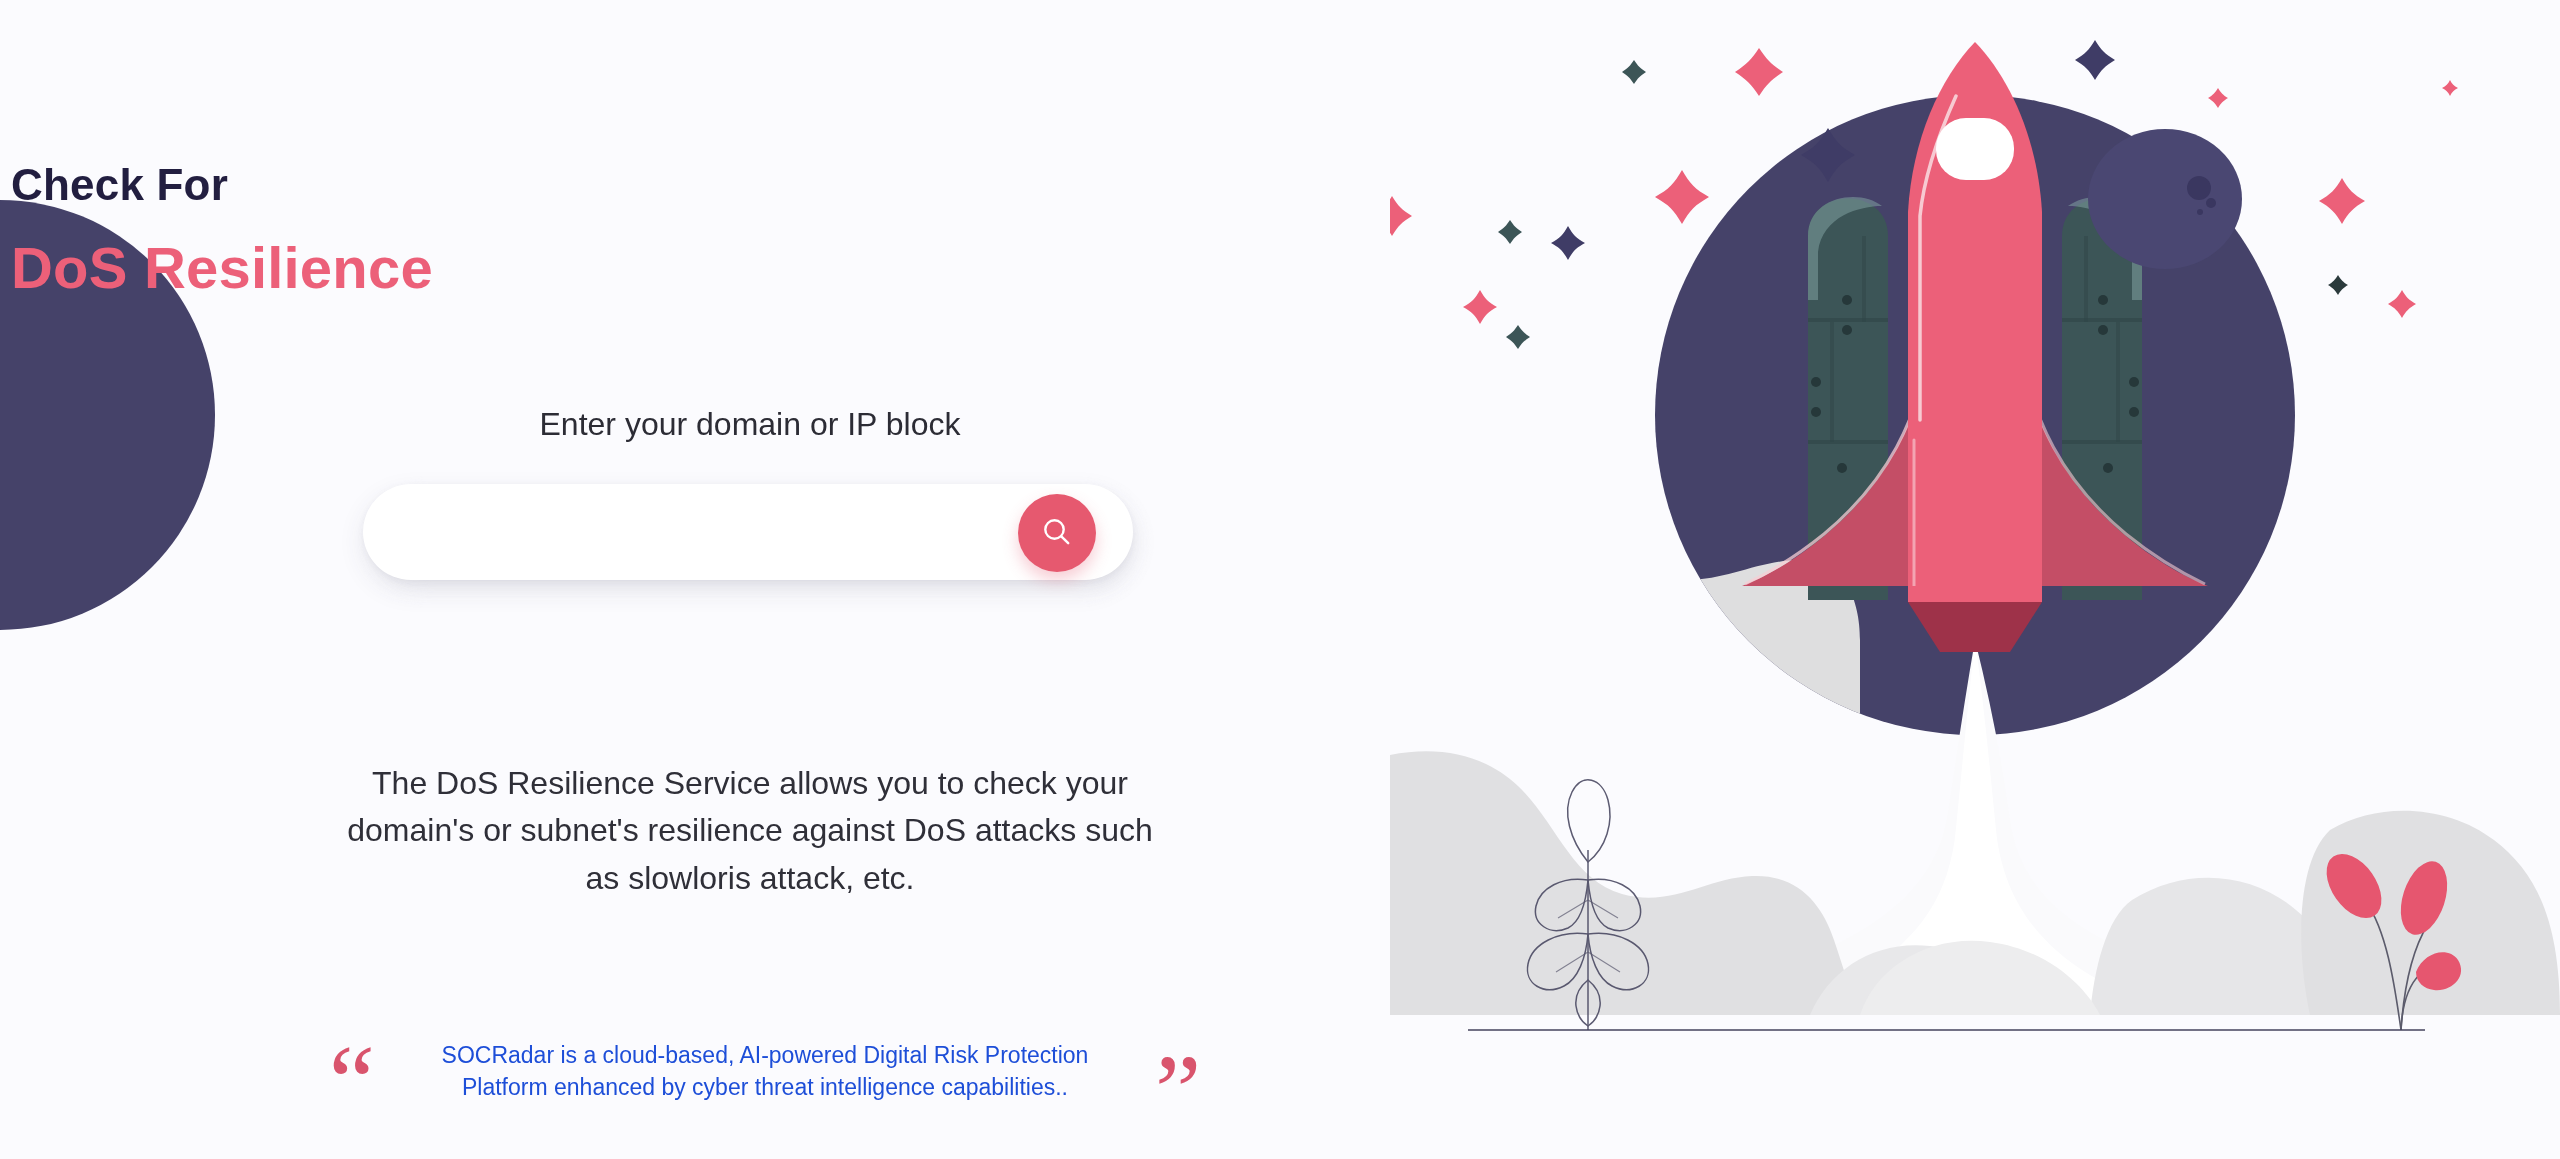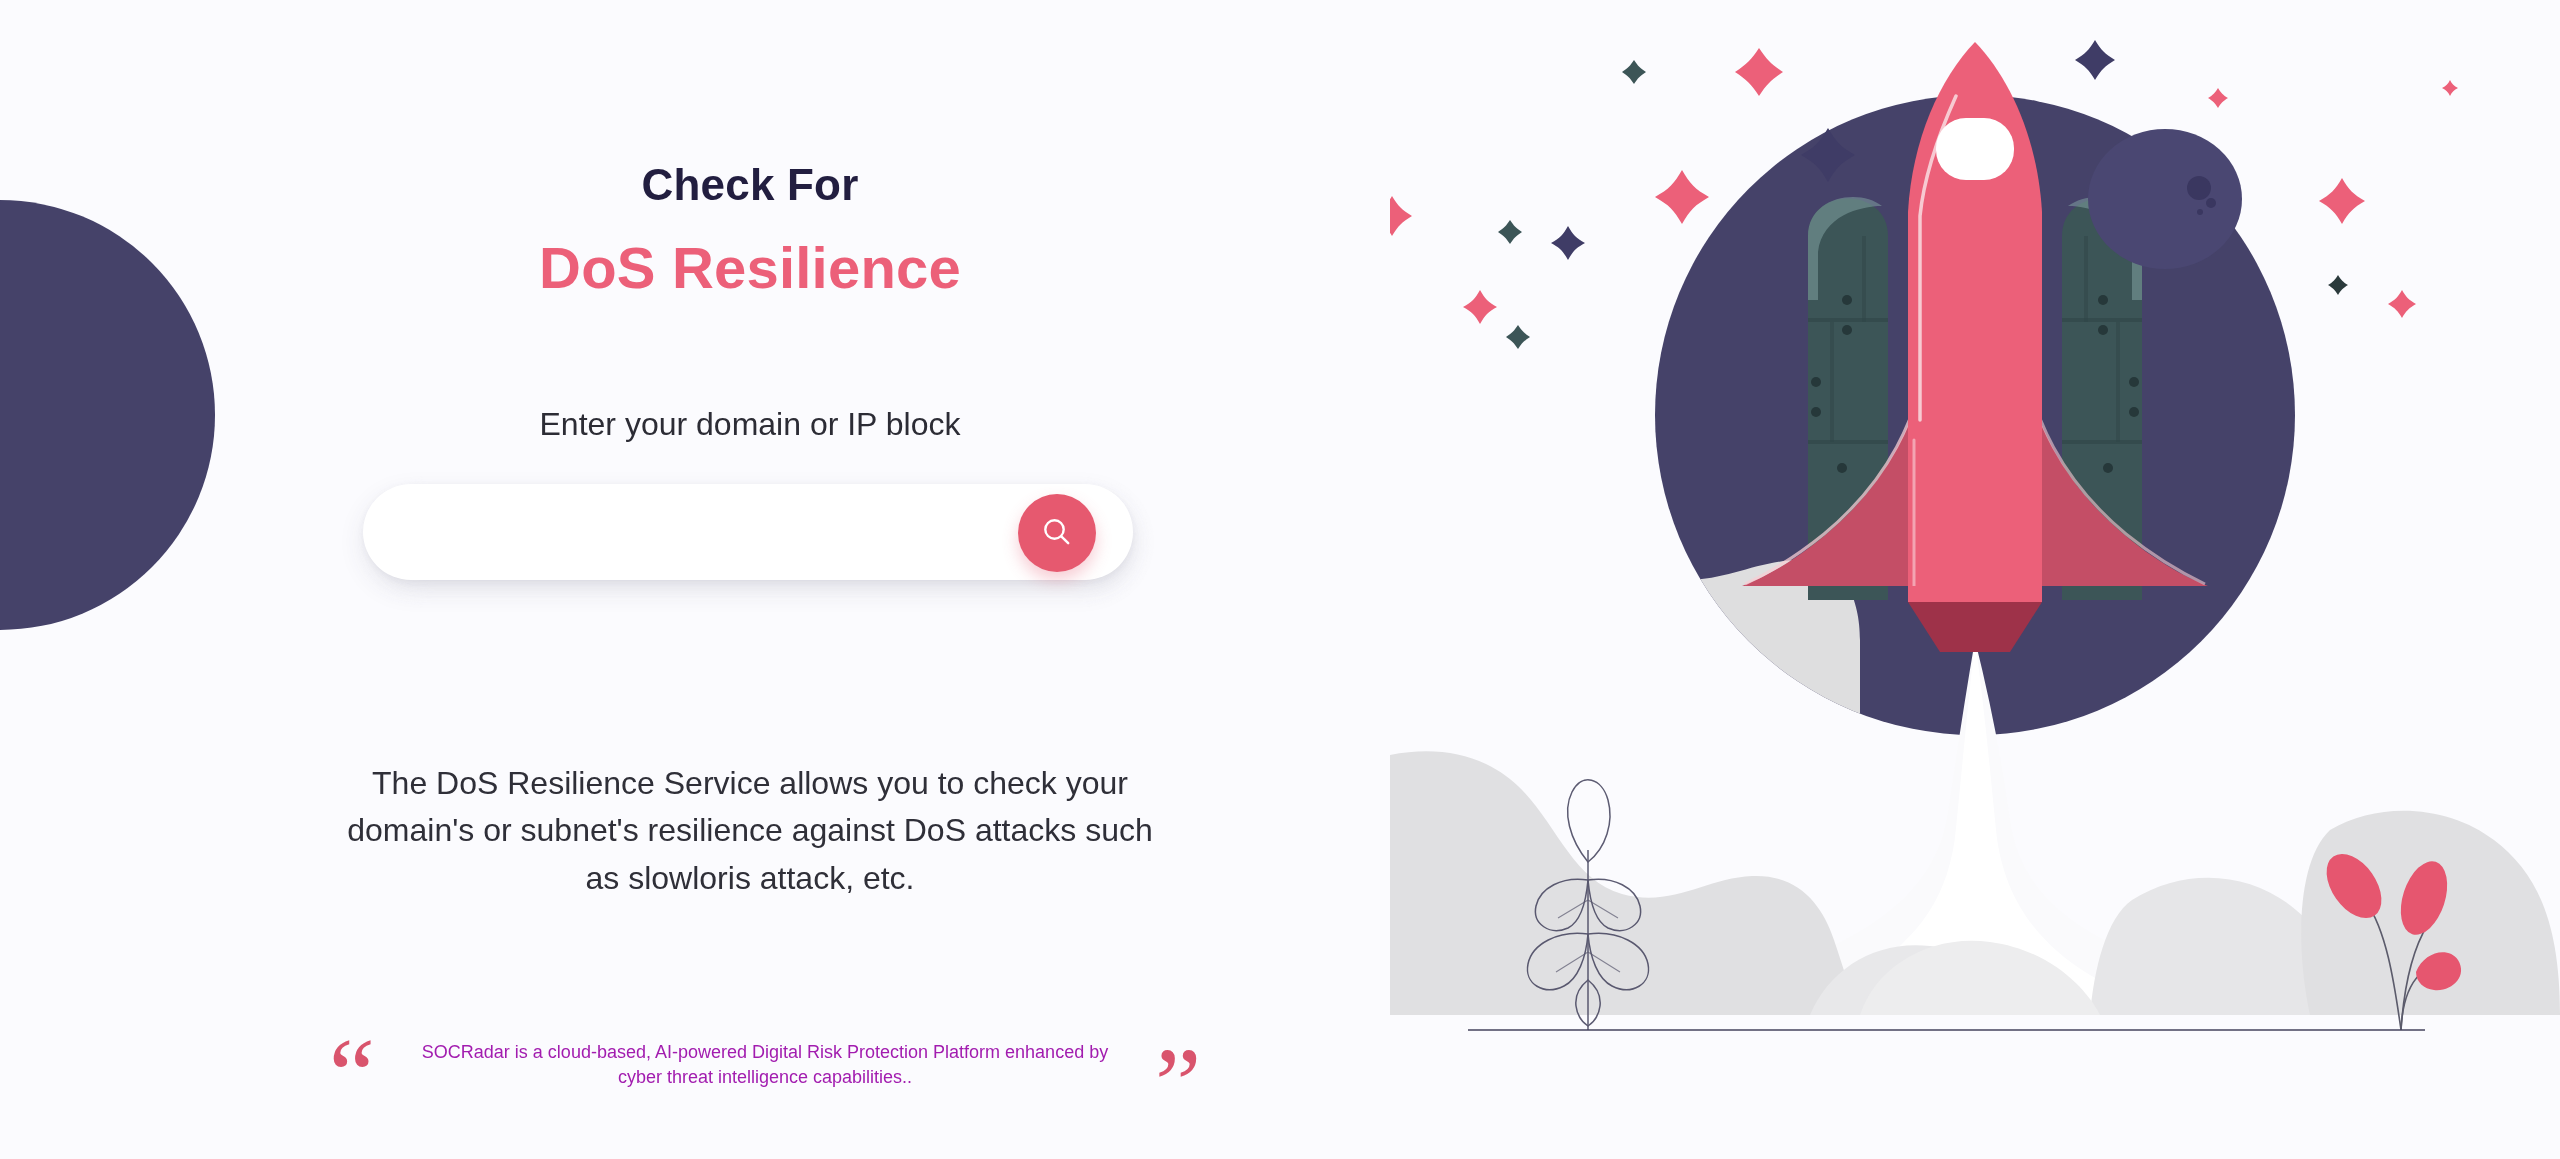--- a/index.html
+++ b/index.html
@@ -30,24 +30,24 @@
   #left-panel {
     position: absolute;
     left: 0;
     top: 0;
     width: 1500px;
     height: 1159px;
   }
 
   #headline-block {
     position: absolute;
-    left: 0;
+    left: 11px;
     top: 160px;
     width: 1500px;
-    text-align: center;
+    text-align: left;
   }
   #title-line-1 {
     font-size: 44px;
     font-weight: bold;
     color: #221e40;
     letter-spacing: 0.2px;
     line-height: 1.15;
     margin: 0;
   }
   #title-line-2 {
@@ -150,23 +150,23 @@
   .quote-mark {
     font-family: "Liberation Serif", serif;
     font-size: 104px;
     line-height: 0.1;
     color: #d9546d;
     user-select: none;
   }
   #quote-open  { margin-right: 40px; margin-top: 20px; }
   #quote-close { margin-left: 40px; margin-top: 38px; }
   #quote-text {
-    font-size: 18px;
+    font-size: 23px;
     line-height: 1.38;
-    color: #a21caf;
+    color: #1d4ed8;
     text-align: center;
     max-width: 700px;
   }
 
   
   #illustration {
     position: absolute;
     left: 1390px;
     top: 0;
     width: 1170px;

